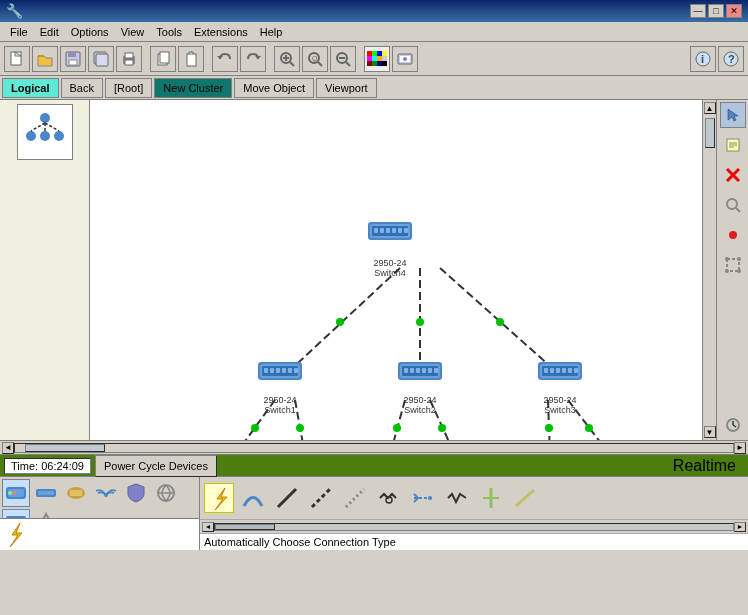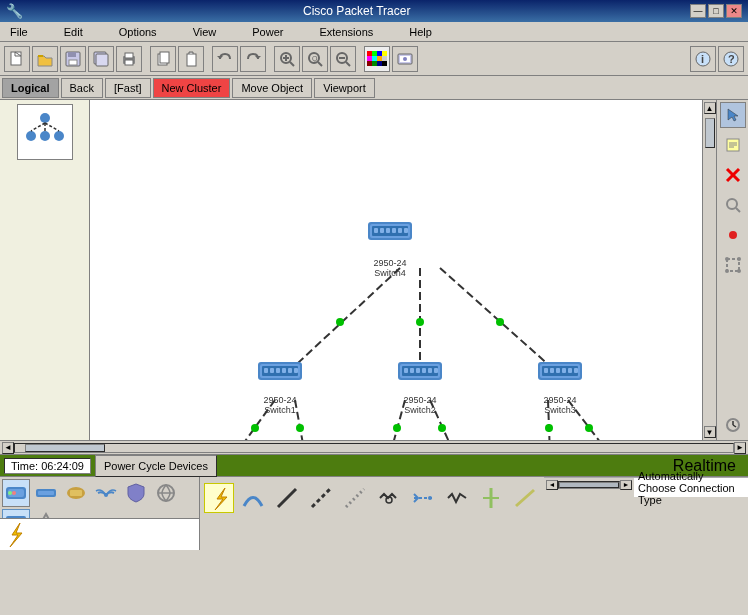--- a/index.html
+++ b/index.html
@@ -27,21 +27,20 @@
     }
 
     
     #menubar {
       background: #d4d0c8;
       height: 20px;
       display: flex;
       align-items: center;
       padding: 0 4px;
       border-bottom: 1px solid #808080;
-      gap: 24px;
     }
     #menubar .menu-item {
       padding: 2px 6px;
       cursor: pointer;
       font-size: 11px;
     }
 
     
     #toolbar {
       background: #d4d0c8;
@@ -66,39 +65,39 @@
     #navbar {
       background: #d4d0c8;
       height: 24px;
       display: flex;
       align-items: center;
       padding: 0 2px;
       gap: 2px;
       border-bottom: 1px solid #808080;
     }
     #navbar .logical-label {
-      background: #a3a3a3;
+      background: #5eead4;
       border: 1px solid #808080;
       padding: 2px 8px;
       font-weight: bold;
       font-size: 11px;
       height: 20px;
       display: flex; align-items: center;
     }
     .nav-btn {
       background: #d4d0c8;
       border: 1px solid #808080;
       padding: 4px 8px;
       height: 20px;
       display: flex; align-items: center;
       cursor: pointer;
       font-size: 11px;
       white-space: nowrap;
     }
-    .nav-btn.yellow { background: #ef4444; }
+    .nav-btn.yellow { background: #0f766e; }
     .nav-btn.environment { background: #d4d0c8; margin-left: auto; }
 
     
     #main-area {
       display: flex;
       height: calc(615px - 22px - 20px - 34px - 24px - 22px - 95px);
       background: white;
       position: relative;
     }
 
@@ -229,21 +228,21 @@
       height: 32px;
       display: flex;
       align-items: center;
       padding: 2px;
     }
 
     
     #connection-panel {
       flex: 1;
       display: flex;
-      flex-direction: row;
+      flex-direction: column;
     }
     #connection-icons-row {
       display: flex;
       align-items: center;
       padding: 4px;
       gap: 4px;
       height: 42px;
     }
     .conn-icon {
       width: 30px; height: 30px;
@@ -277,34 +276,33 @@
       flex-direction: column;
       align-items: center;
       padding: 2px 0;
     }
   </style>
 </head>
 <body>
 
 <div id="titlebar">
   <span style="font-size:14px;">🔧</span>
-  <span class="title">Cisco Packet Tracer</span>
   <div class="win-controls">
     <div class="win-btn">—</div>
     <div class="win-btn">□</div>
     <div class="win-btn" style="background:#e88;">✕</div>
   </div>
 </div>
 
 <div id="menubar">
   <span class="menu-item">File</span>
   <span class="menu-item">Edit</span>
   <span class="menu-item">Options</span>
   <span class="menu-item">View</span>
-  <span class="menu-item">Power</span>
+  <span class="menu-item">Tools</span>
   <span class="menu-item">Extensions</span>
   <span class="menu-item">Help</span>
 </div>
 
 <div id="toolbar">
   <div class="tb-btn" title="New">
     <svg width="16" height="16">
         <rect x="2" y="1" width="10" height="13" fill="white" stroke="#666"></rect>
         <line x1="6" y1="1" x2="6" y2="5" stroke="#666"></line>
         <line x1="6" y1="1" x2="12" y2="5" stroke="#666"></line>
@@ -421,21 +419,21 @@
     <svg width="16" height="16">
         <circle cx="8" cy="8" r="7" fill="#c8e0f8" stroke="#666"></circle>
         <text x="5" y="12" font-size="11" font-weight="bold" fill="#444">?</text>
       </svg>
   </div>
 </div>
 
 <div id="navbar">
   <div class="logical-label">Logical</div>
   <div class="nav-btn">Back</div>
-  <div class="nav-btn">[Fast]</div>
+  <div class="nav-btn">[Root]</div>
   <div class="nav-btn yellow">New Cluster</div>
   <div class="nav-btn">Move Object</div>
   <div class="nav-btn">Viewport</div>
 </div>
 
 <div id="main-area" style="height:340px;">
 
   <div id="left-panel">
     <div class="left-icon-box">
       <svg width="48" height="48">

